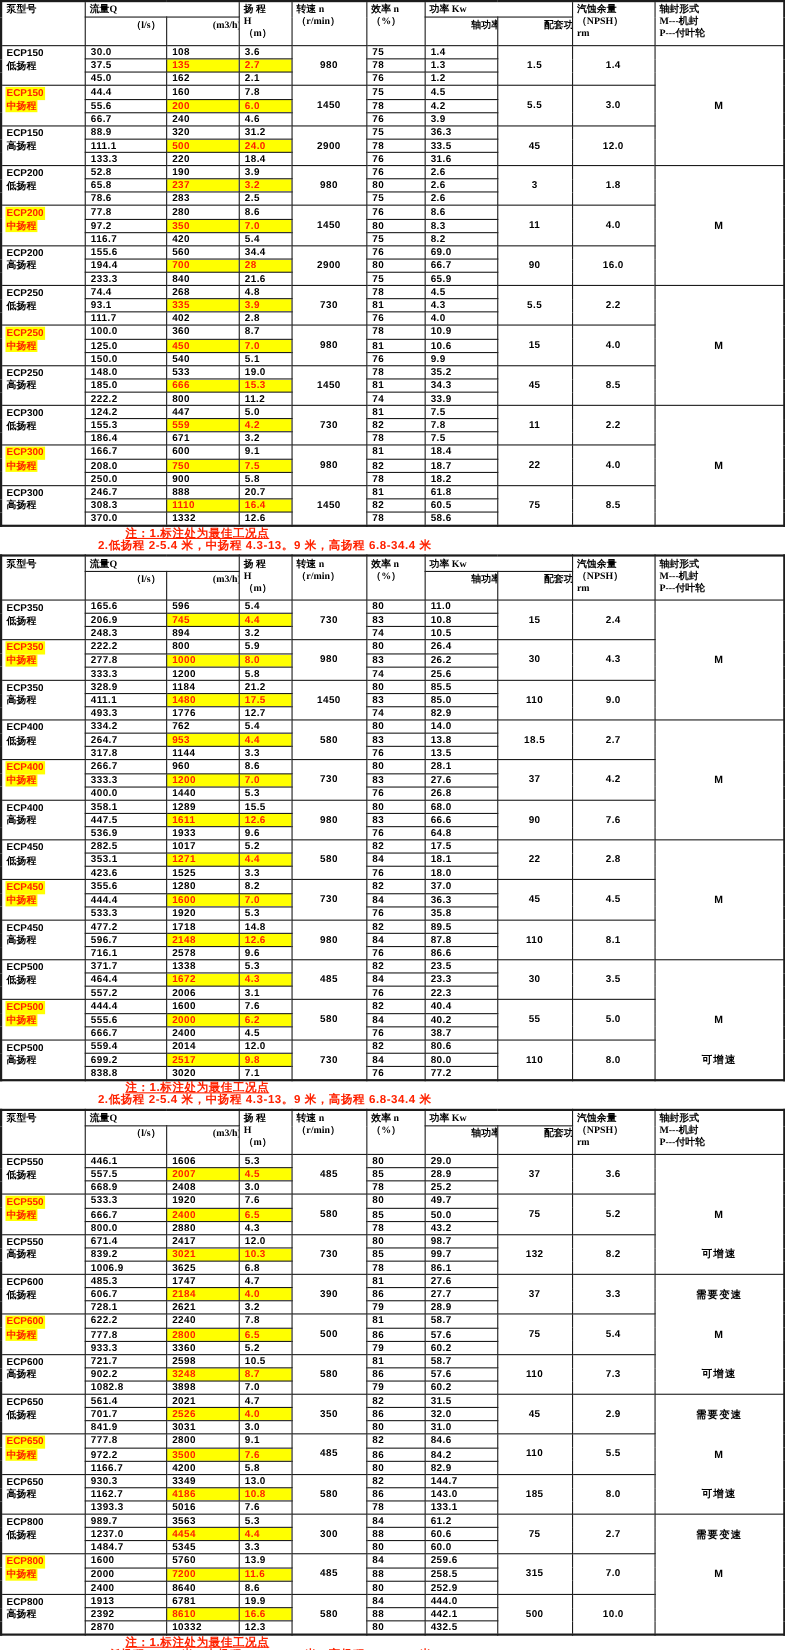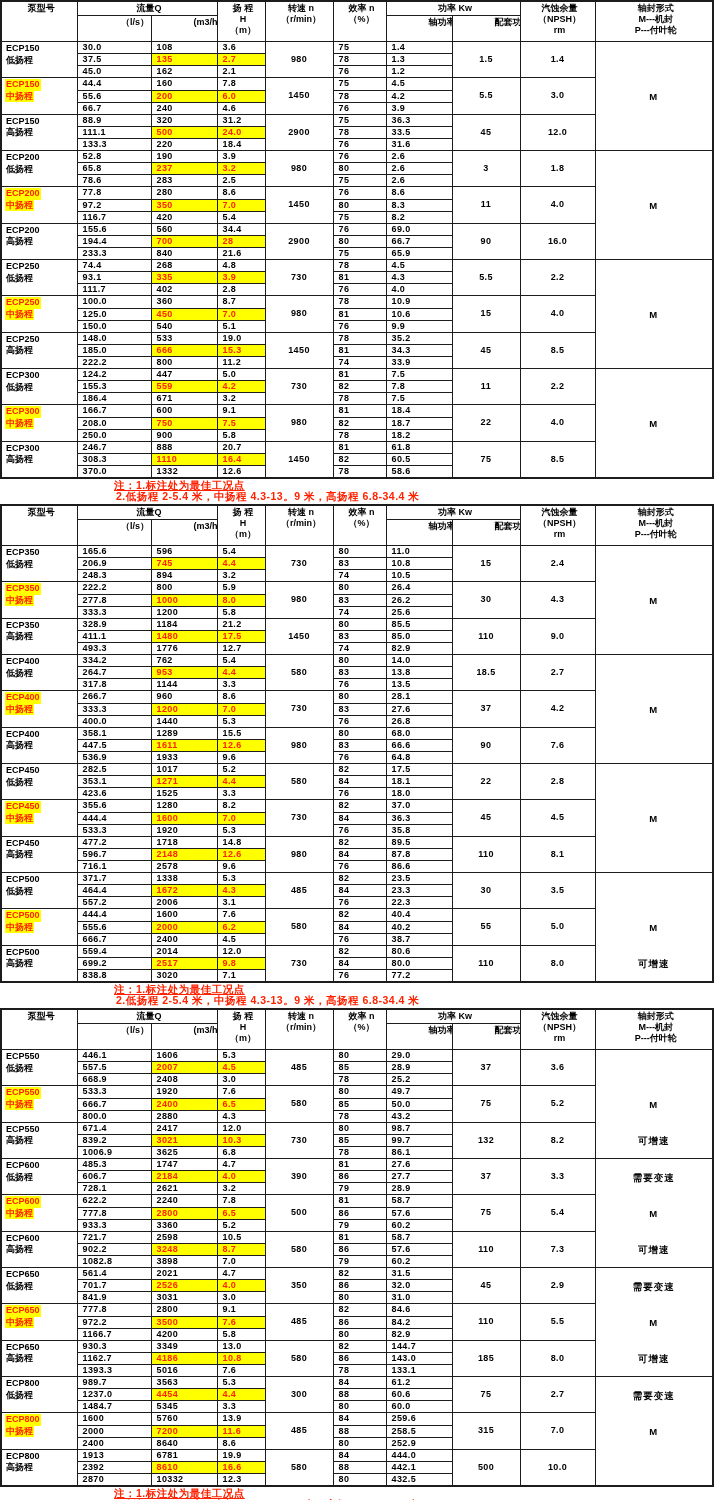--- a/index.html
+++ b/index.html
@@ -3,36 +3,36 @@
 <meta charset="utf-8">
 <style>
   html,body{margin:0;padding:0;background:#ffffff;}
   body{width:714px;font-family:"Liberation Sans","DejaVu Sans",sans-serif;color:#000;}
   .section{width:714px;}
   table.pump{border-collapse:collapse;table-layout:fixed;width:712px;border:2px solid #1c1c1c;margin:0;}
   th,td{border:1px solid #1c1c1c;padding:0;font-weight:bold;font-size:9px;overflow:hidden;white-space:nowrap;background:#fff;}
   thead tr.hrow1 th{height:12px;}
   thead tr.hrow2 th{height:24px;padding-left:42px;}
   th.hd{vertical-align:top;text-align:left;padding:1px 0 0 4px;}
-  th.hd div{line-height:11px;text-align:center;}
+  th.hd div{line-height:11px;text-align:left;font-family:Liberation Serif, serif;}
   tbody td{height:11px;line-height:11px;}
   td.num{text-align:left;padding-left:5px;letter-spacing:0.4px;}
   td.ctr{text-align:center;letter-spacing:0.4px;}
   td.hlc{background:#ffff00;color:#ff2200;}
   td.model-cell{vertical-align:top;padding:1px 0 0 3px;}
   td.model-cell div{line-height:11.5px;}
   td.model-cell span{display:inline-block;padding:0 1px;}
   span.hl{background:#ffff00;color:#ff2200;}
   td.seal-cell{padding:0;vertical-align:top;}
   .seal-wrap{display:flex;flex-direction:column;height:108px;}
   .seal-zone{flex:1;display:flex;align-items:center;justify-content:center;font-size:9.5px;font-weight:bold;letter-spacing:1px;}
   .notes{padding:1px 0 2px 0;}
   .note-line{color:#ff2200;font-weight:bold;font-size:10.5px;line-height:11px;letter-spacing:0.5px;}
   .note-1{margin-left:114px;text-decoration:underline;}
-  .note-2{margin-left:116px;}
+  .note-2{margin-left:89px;}
 </style>
 </head>
 <body>
 
 <div id="tables">
     <div class="section">
       <table class="pump">
         <colgroup>
           <col style="width: 76px;">
           <col style="width: 74px;">

